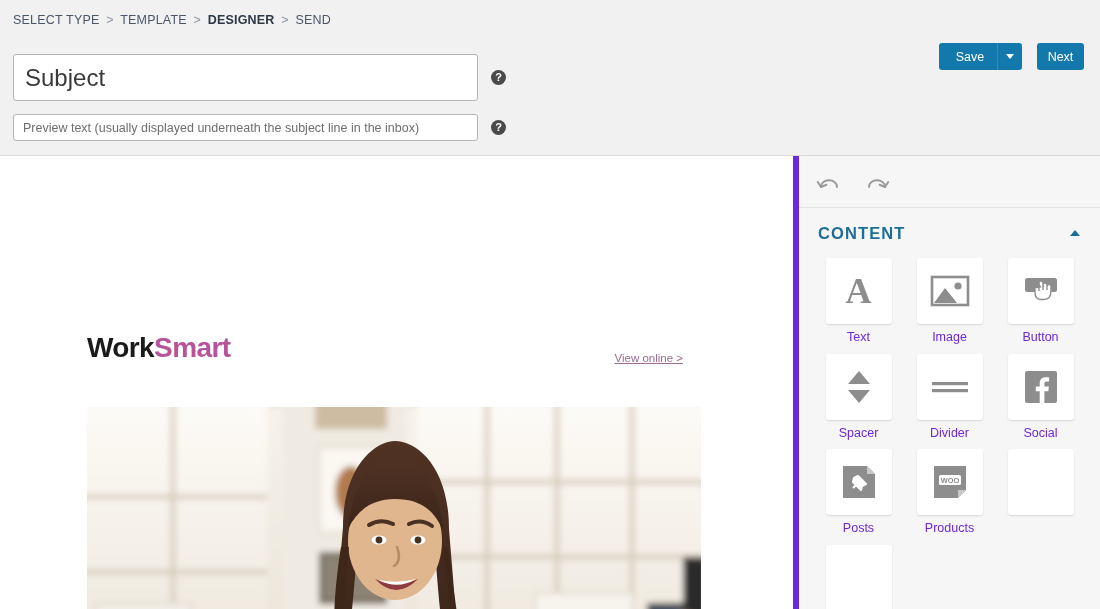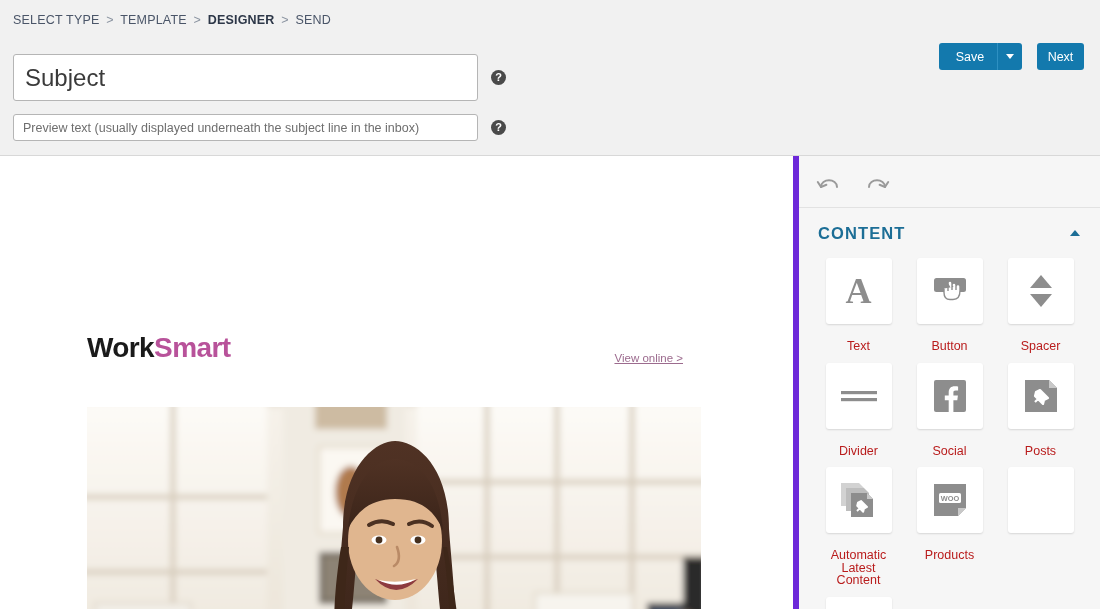--- a/index.html
+++ b/index.html
@@ -135,21 +135,21 @@
     display: grid; grid-template-columns: repeat(3, 1fr);
     row-gap: 10px; padding: 0 14px;
   }
   .tile { display: flex; flex-direction: column; align-items: center; cursor: pointer; }
   .tile-box {
     width: 66px; height: 66px; background: #fff;
     border-radius: 3px; box-shadow: 0 1px 2px rgba(0,0,0,.13);
     display: flex; align-items: center; justify-content: center;
   }
   .tile-label {
-    margin-top: 16px; font-size: 12.5px; color: #b91c1c;
+    margin-top: 7px; font-size: 12.5px; color: #6d28d9;
     text-align: center; line-height: 12.5px; max-width: 72px;
   }
   .tile-box svg { display: block; }
   .tile-A {
     font-size: 36px; font-weight: bold; color: #8d8d8d;
     font-family: "Liberation Serif", serif; line-height: 36px;
   }
 </style>
 </head>
 <body>
@@ -356,20 +356,32 @@
 
     <div class="tile-grid">
 
       <div class="tile">
         <div class="tile-box">
           <span class="tile-A">A</span>
         </div>
         <span class="tile-label">Text</span>
       </div>
 
+      <div class="tile">
+        <div class="tile-box">
+          <span>
+            <svg width="40" height="34" viewBox="0 0 40 34">
+              <rect x="2" y="3" width="36" height="28" fill="none" stroke="#8d8d8d" stroke-width="2.6"></rect>
+              <circle cx="28" cy="12" r="3.6" fill="#8d8d8d"></circle>
+              <path d="M4 29 L15 14 L27 29 Z" fill="#8d8d8d"></path>
+            </svg>
+          </span>
+        </div>
+        <span class="tile-label">Image</span>
+      </div>
 
       <div class="tile">
         <div class="tile-box">
           <span>
             <svg width="42" height="34" viewBox="0 0 42 34">
               <rect x="5" y="4" width="32" height="14" rx="2.5" fill="#8d8d8d"></rect>
               <path d="M19 9 v8 M19 9 a2 2 0 0 1 4 0 v7 M23 11 a2 2 0 0 1 4 0 v5 M27 12.5 a2 2 0 0 1 4 0 v4
                        c0 6 -3 9 -7 9 h-3 c-4 0 -6 -3 -6 -7 v-4" fill="#ffffff" stroke="#8d8d8d" stroke-width="1.4" stroke-linejoin="round"></path>
             </svg>
           </span>
@@ -420,34 +432,20 @@
             <svg width="34" height="34" viewBox="0 0 34 34">
               <path d="M1 1 h24 l8 8 v24 h-32 Z" fill="#8d8d8d"></path>
               <path d="M25 1 v8 h8 Z" fill="#c8c8c8"></path>
               <path d="M11 23 l8 -8 M16 11 l8 8 -4 2 -1 4 -8 -8 1 -4 Z" stroke="#fff" stroke-width="2.2" fill="#fff" stroke-linejoin="round"></path>
             </svg>
           </span>
         </div>
         <span class="tile-label">Posts</span>
       </div>
 
-      <div class="tile">
-        <div class="tile-box">
-          <span>
-            <svg width="38" height="36" viewBox="0 0 38 36">
-              <path d="M1 1 h18 l5 5 v18 h-23 Z" fill="#d2d2d2"></path>
-              <path d="M6 6 h18 l5 5 v18 h-23 Z" fill="#bdbdbd"></path>
-              <path d="M11 11 h16 l6 6 v18 h-22 Z" fill="#8d8d8d"></path>
-              <path d="M27 11 v6 h6 Z" fill="#c8c8c8"></path>
-              <path d="M17 29 l6 -6 M21 19 l6 6 -3 1.6 -0.8 3.2 -6 -6 0.8 -3.2 Z" stroke="#fff" stroke-width="1.9" fill="#fff" stroke-linejoin="round"></path>
-            </svg>
-          </span>
-        </div>
-        <span class="tile-label">Automatic Latest Content</span>
-      </div>
 
       <div class="tile">
         <div class="tile-box">
           <span>
             <svg width="34" height="34" viewBox="0 0 34 34">
               <path d="M1 1 h32 v24 l-8 8 h-24 Z" fill="#8d8d8d"></path>
               <path d="M33 25 h-8 v8 Z" fill="#c8c8c8"></path>
               <rect x="6" y="10" width="22" height="10" rx="1.6" fill="#fff"></rect>
               <text x="17" y="18" text-anchor="middle" font-family="Liberation Sans, sans-serif" font-size="7.4" font-weight="bold" fill="#8d8d8d">WOO</text>
             </svg>

